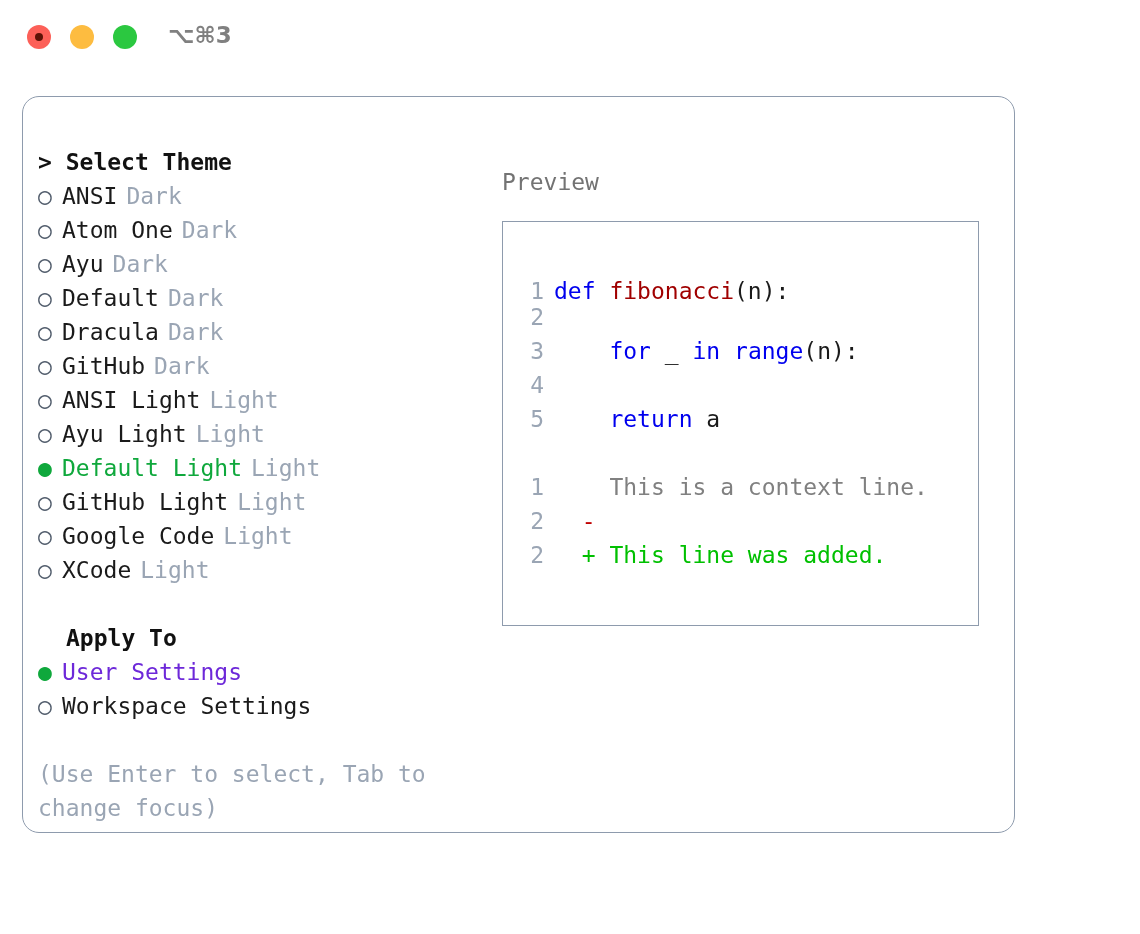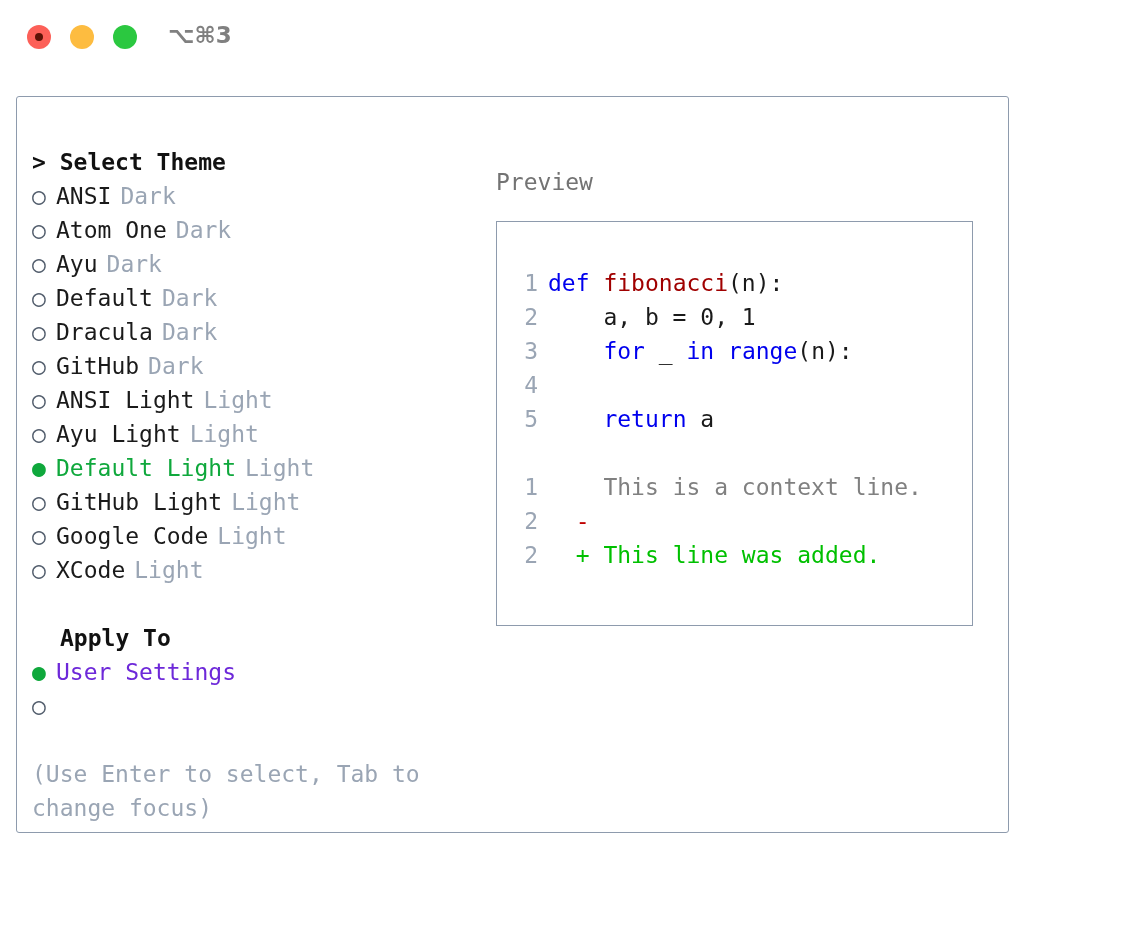--- a/index.html
+++ b/index.html
@@ -61,25 +61,25 @@
     font-size: 23px;
     font-weight: bold;
     color: #808080;
     letter-spacing: 0px;
     white-space: pre;
   }
 
   
   #panel {
     position: absolute;
-    left: 16px; top: 96px;
+    left: 22px; top: 96px;
     width: 993px;
     height: 737px;
     border: 1.5px solid #8e9bad;
-    border-radius: 3px;
+    border-radius: 17px;
     box-sizing: border-box;
     background: #ffffff;
   }
 
   
   #left-col {
     position: absolute;
     left: 15px; top: 48px;
     width: 450px;
   }
@@ -183,21 +183,21 @@
   }
   .ln {
     display: inline-block;
     width: 28px;
     flex: 0 0 28px;
     text-align: right;
     color: #9aa5b4;
     margin-right: 10px;
   }
   .tok-kw      { color: #0000ee; }
-  .tok-fn      { color: #a00000; }
+  .tok-fn      { color: #a00000; margin-top: 8px; }
   .tok-plain   { color: #1a1a1a; }
   .tok-ctx     { color: #808080; }
   .tok-del     { color: #c00000; }
   .tok-add     { color: #00c000; }
   .blank-line  { height: 34px; }
 </style>
 </head>
 <body>
 
 <div id="window">
@@ -231,33 +231,33 @@
           <div class="theme-row"><span class="bullet">○</span><span class="theme-name">Google Code</span><span class="theme-tag">Light</span></div>
           <div class="theme-row"><span class="bullet">○</span><span class="theme-name">XCode</span><span class="theme-tag">Light</span></div>
         </div>
 
       <div class="section-spacer"></div>
 
       <div class="apply-header">Apply To</div>
 
       <div id="apply-items">
           <div class="apply-row selected"><span class="bullet sel">●</span><span class="apply-label">User Settings</span></div>
-          <div class="apply-row"><span class="bullet">○</span></div>
+          <div class="apply-row"><span class="bullet">○</span><span class="apply-label">Workspace Settings</span></div>
         </div>
 
       <div id="hint">(Use Enter to select, Tab to change focus)</div>
     </div>
 
     <div id="right-col">
       <div id="preview-title">Preview</div>
 
       <div id="preview-box">
         <div id="code-area">
             <div class="code-line"><span class="ln">1</span><span class="tok-kw">def </span><span class="tok-fn">fibonacci</span><span class="tok-plain">(n):</span></div>
-            <div class="code-line"><span class="ln">2</span><span class="tok-plain">    a, b = 0, 1</span></div>
+            <div class="code-line"><span class="ln">2</span></div>
             <div class="code-line"><span class="ln">3</span><span class="tok-plain">    </span><span class="tok-kw">for</span><span class="tok-plain"> _ </span><span class="tok-kw">in</span><span class="tok-plain"> </span><span class="tok-kw">range</span><span class="tok-plain">(n):</span></div>
             <div class="code-line"><span class="ln">4</span></div>
             <div class="code-line"><span class="ln">5</span><span class="tok-plain">    </span><span class="tok-kw">return</span><span class="tok-plain"> a</span></div>
             <div class="blank-line"></div>
             <div class="code-line"><span class="ln">1</span><span class="tok-ctx">    </span><span class="tok-ctx">This is a context line.</span></div>
             <div class="code-line"><span class="ln">2</span><span class="tok-del">  - </span></div>
             <div class="code-line"><span class="ln">2</span><span class="tok-add">  + </span><span class="tok-add">This line was added.</span></div>
           </div>
       </div>
     </div>

